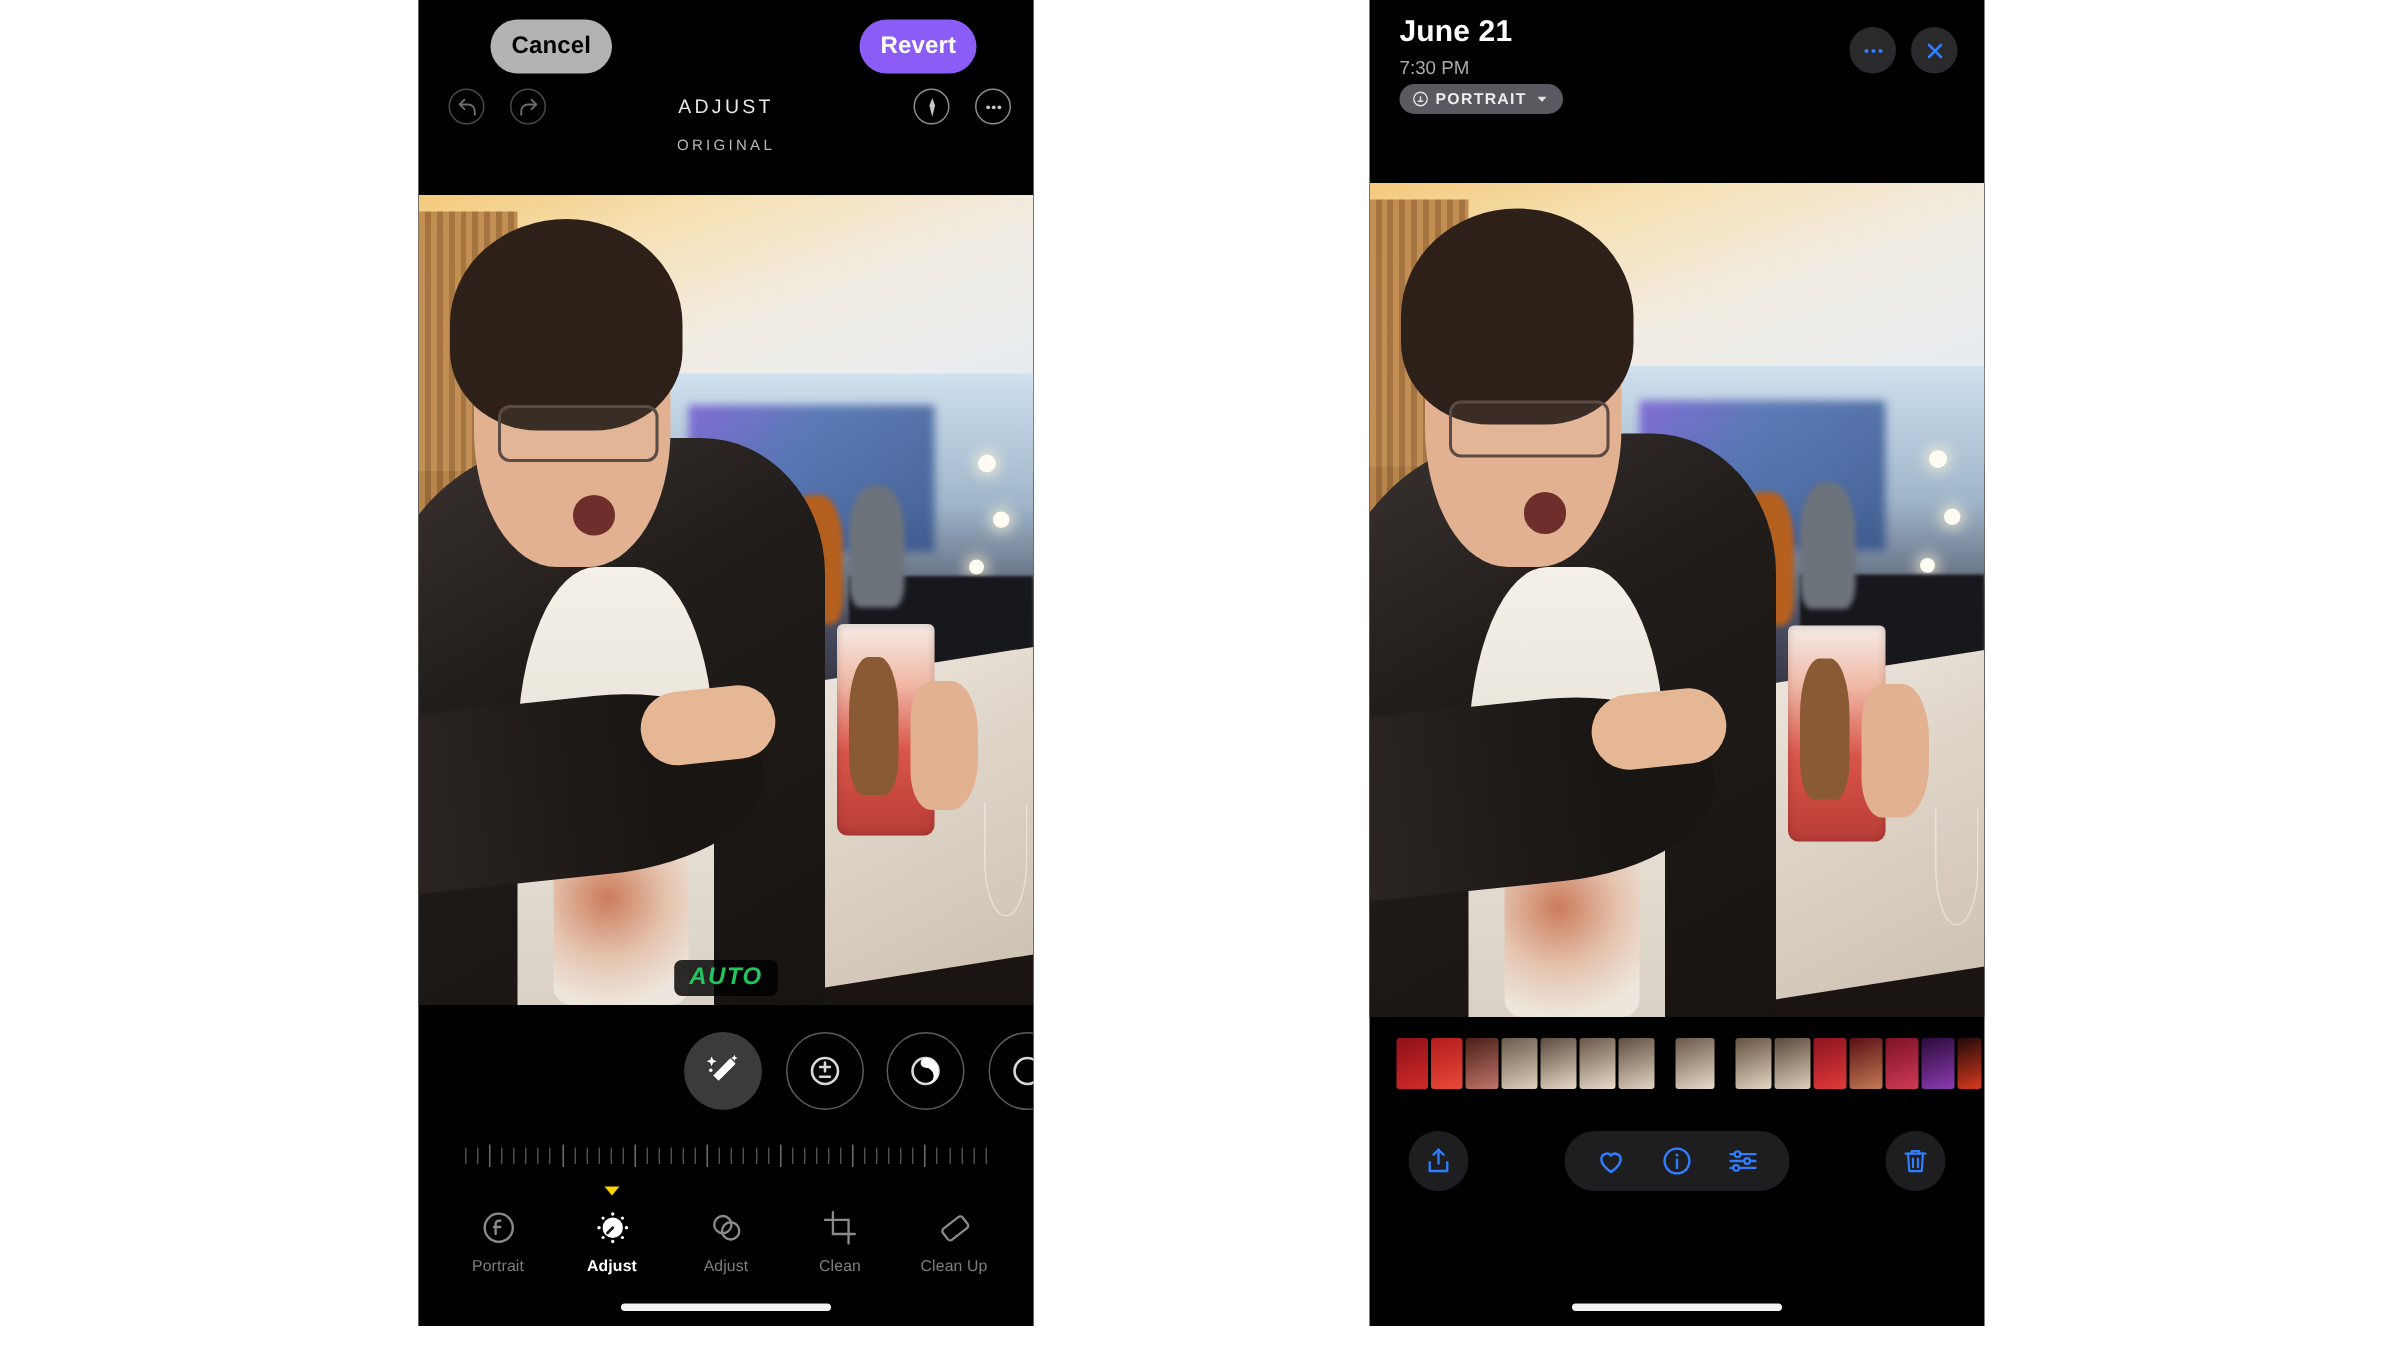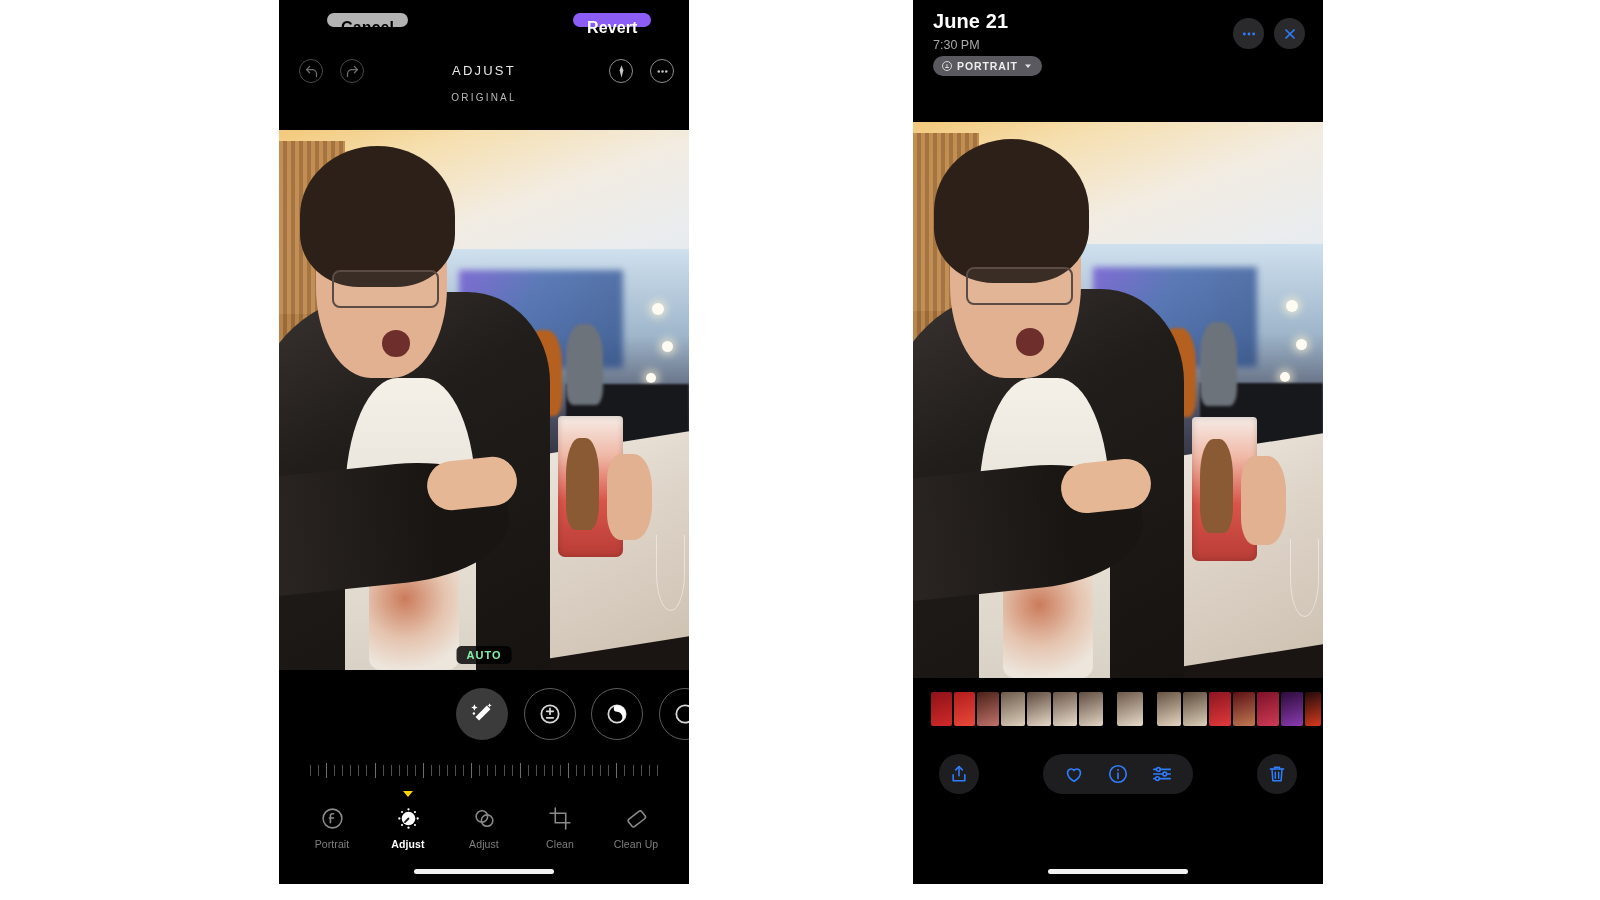--- a/index.html
+++ b/index.html
@@ -9,21 +9,21 @@
 
   
   .phone { position:absolute; background:#000; overflow:hidden; }
   #phone-left  { left:279px; top:0;   width:410px; height:884px; }
   #phone-right { left:913px; top:0;   width:410px; height:884px; }
 
   
   .edit-topbar { position:relative; height:130px; background:#000; }
   .pill-btn { position:absolute; border:none; border-radius:18px;
     font-size:16px; font-weight:700; letter-spacing:.1px; cursor:pointer;
-    padding:0 14px; height:14px; line-height:30px; }
+    padding:0 14px; height:36px; line-height:30px; }
   #cancel-button { left:48px; top:13px; background:#b3b3b3; color:#000; }
   #revert-button { left:294px; top:13px; background:#8b5cf6; color:#fff; }
 
   .icon-circle { position:absolute; width:24px; height:24px; border-radius:50%;
     border:1.6px solid #4a4a4a; display:flex; align-items:center;
     justify-content:center; color:#6f6f6f; }
   #undo-button { left:20px; top:59px; }
   #redo-button { left:61px; top:59px; }
   #markup-button { left:330px; top:59px; border-color:#8d8d8d; color:#c7c7c7; }
   #more-options-button { left:371px; top:59px; border-color:#8d8d8d; color:#c7c7c7; }
@@ -81,22 +81,22 @@
   .ph-hand-cup { position:absolute; left:80%; top:60%; width:11%; height:16%;
     background:#e2b191; border-radius:30% 40% 40% 30%; }
   .ph-wineglass { position:absolute; bottom:11%; right:1%; width:7%; height:14%;
     border:1.5px solid rgba(255,255,255,.45); border-top:none;
     border-radius:0 0 50% 50%; }
   .ph-tee-print { position:absolute; left:22%; bottom:0; width:22%; height:22%;
     background:radial-gradient(circle at 40% 40%,#c9714f 0%,#e6c2ac 45%,#efe8df 80%);
     border-radius:12px; opacity:.9; }
 
   .auto-badge { position:absolute; left:50%; transform:translateX(-50%);
-    bottom:6px; background:rgba(0,0,0,.82); color:#86efac; font-size:11px;
-    font-weight:600; letter-spacing:1px; padding:3px 10px; border-radius:5px; }
+    bottom:6px; background:rgba(0,0,0,.82); color:#22c55e; font-size:16px;
+    font-weight:600; letter-spacing:1px; padding:3px 10px; border-radius:5px;font-style:italic; }
 
   #photo-left  { width:410px; height:540px; }
   #photo-right { width:410px; height:556px; }
 
   
   .adjust-panel { position:relative; height:214px; background:#000; }
   .adjust-tools { position:absolute; top:18px; left:0; width:100%; height:52px; }
   .tool-circle { position:absolute; width:52px; height:52px; border-radius:50%;
     border:1.5px solid #5c5c5c; display:flex; align-items:center;
     justify-content:center; cursor:pointer; }

